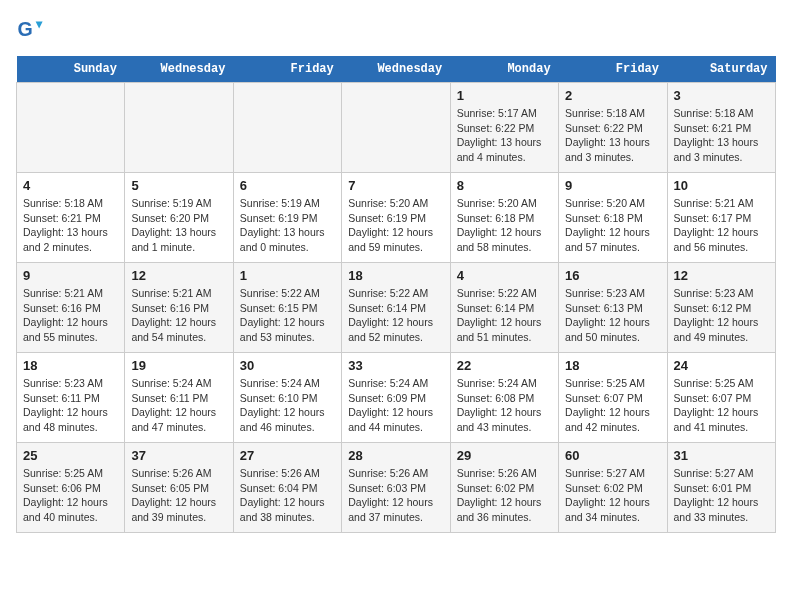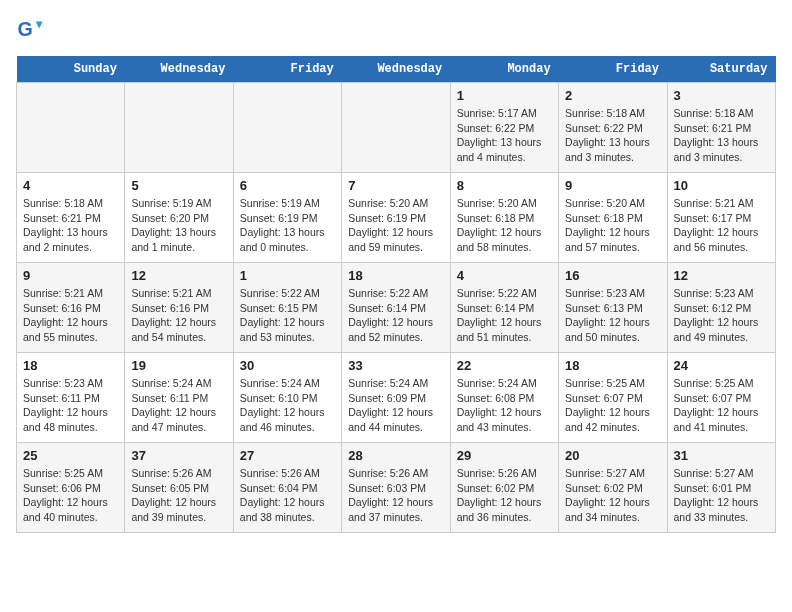--- a/index.html
+++ b/index.html
@@ -340,21 +340,21 @@
 and 37 minutes.</div>
         </td>
         <td>
           <div class="day-number">29</div>
           <div class="day-info" style="white-space: pre-line;">Sunrise: 5:26 AM
 Sunset: 6:02 PM
 Daylight: 12 hours
 and 36 minutes.</div>
         </td>
         <td>
-          <div class="day-number">20</div>
+          <div class="day-number">60</div>
           <div class="day-info" style="white-space: pre-line;">Sunrise: 5:27 AM
 Sunset: 6:02 PM
 Daylight: 12 hours
 and 34 minutes.</div>
         </td>
         <td>
           <div class="day-number">31</div>
           <div class="day-info" style="white-space: pre-line;">Sunrise: 5:27 AM
 Sunset: 6:01 PM
 Daylight: 12 hours

